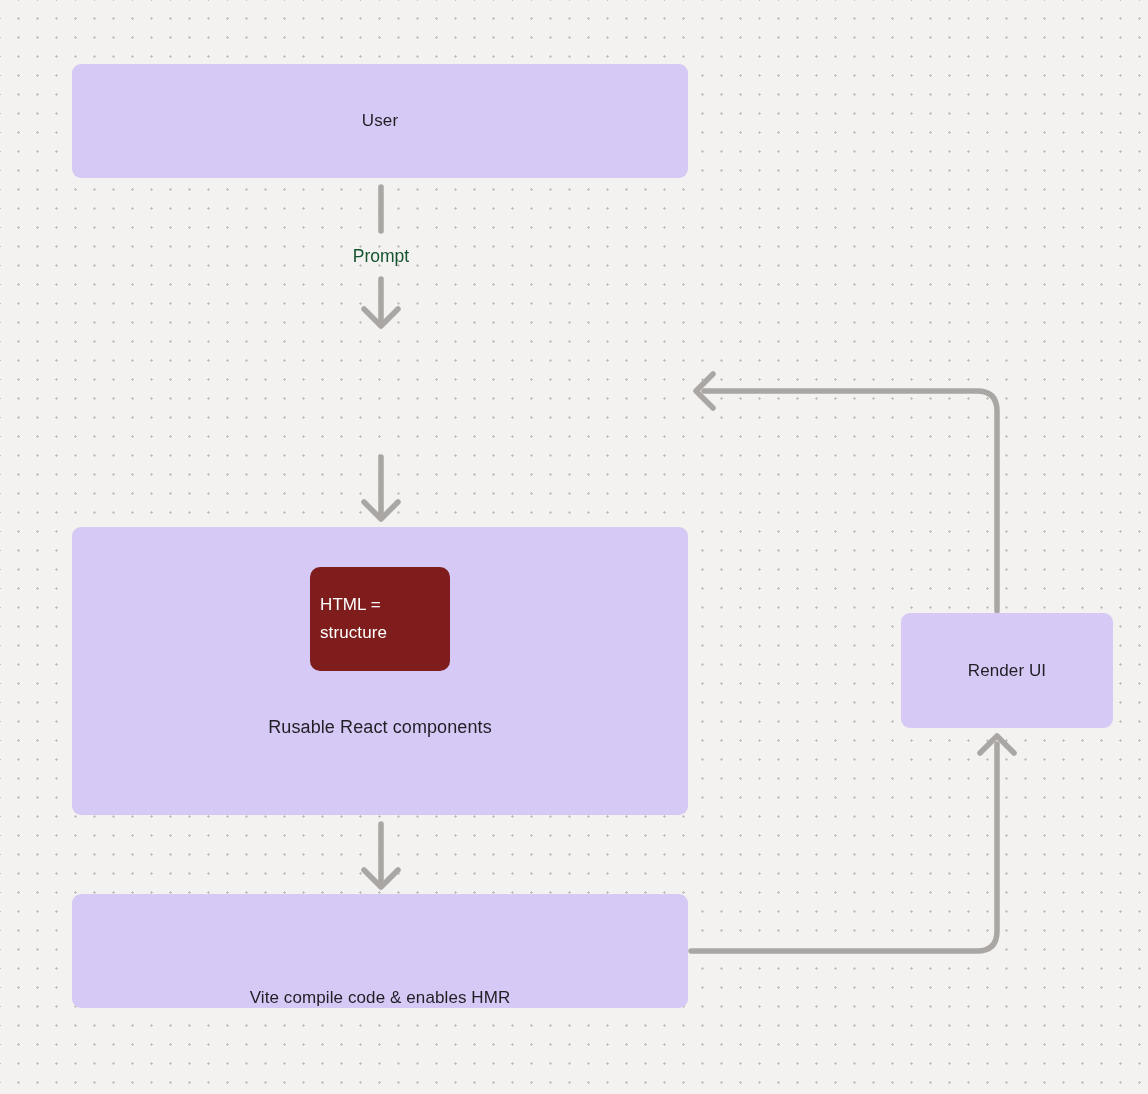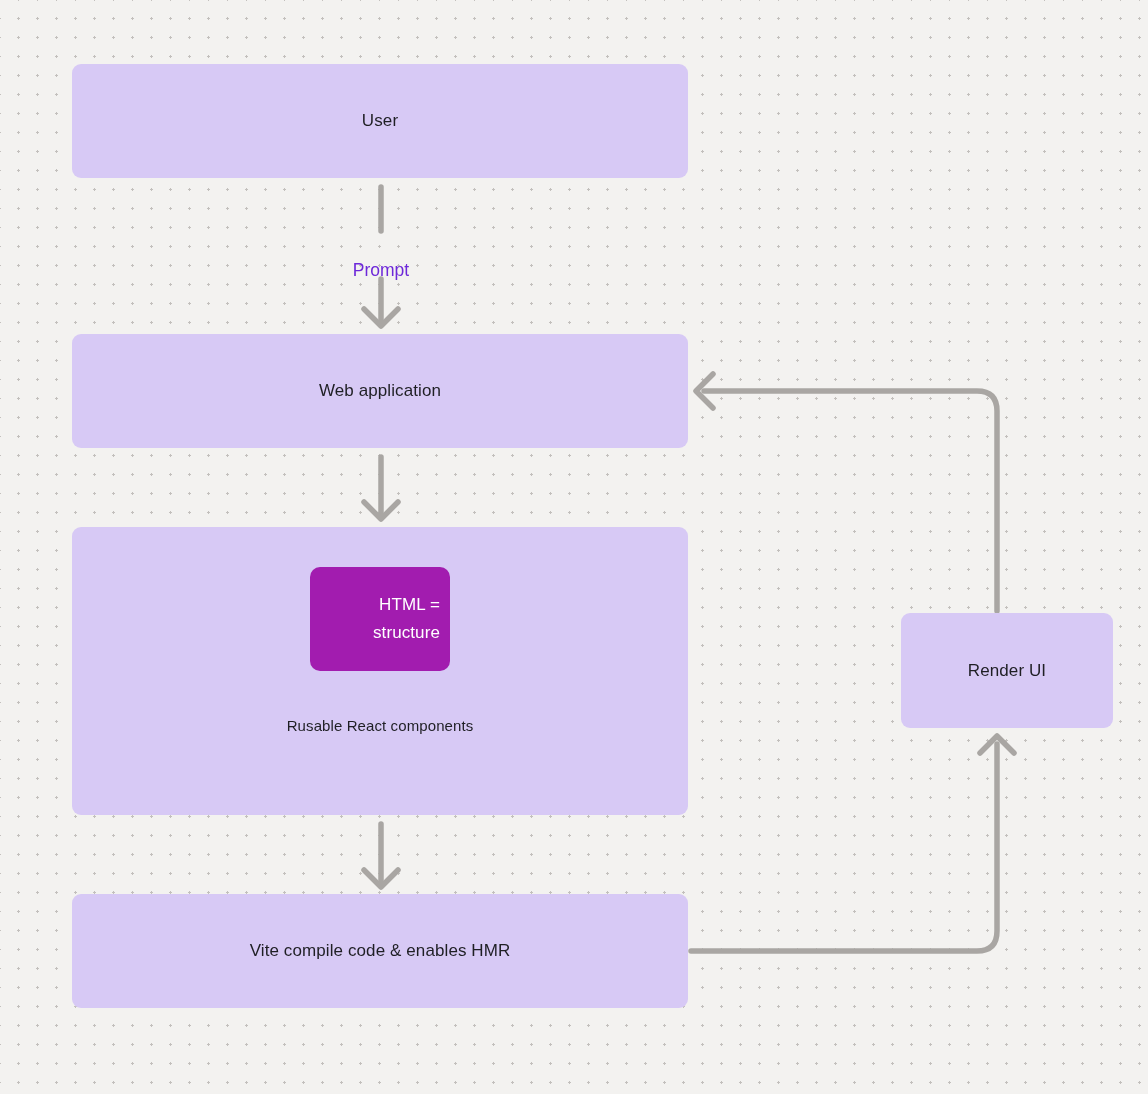--- a/index.html
+++ b/index.html
@@ -29,63 +29,63 @@
     align-items: center;
     justify-content: center;
     color: #1f1f24;
     font-size: 17px;
     letter-spacing: 0.1px;
   }
   .node-user        { left: 72px;  top: 64px;  width: 616px; height: 114px; }
   .node-webapp      { left: 72px;  top: 334px; width: 616px; height: 114px; }
   .node-group       { left: 72px;  top: 527px; width: 616px; height: 288px;
                       display: block; }
-  .node-vite        { left: 72px;  top: 894px; width: 616px; height: 114px; }
+  .node-vite        { left: 72px;  top: 894px; width: 616px; height: 114px; align-items: flex-end; }
   .node-render      { left: 901px; top: 613px; width: 212px; height: 115px; }
 
   .group-row {
     position: absolute;
     left: 0; top: 40px;
     width: 100%;
     display: flex;
     justify-content: center;
     gap: 26px;
   }
   .chip {
     width: 140px;
     height: 104px;
-    background: #a21caf;
+    background: #7f1d1d;
     border-radius: 10px;
     display: flex;
     align-items: center;
     justify-content: center;
-    text-align: right;
+    text-align: left;
     color: #ffffff;
     font-size: 17px;
     line-height: 1.65;
     padding: 0 10px;
     box-sizing: border-box;
   }
   .group-caption {
     position: absolute;
     left: 0;
     top: 190px;
     width: 100%;
     text-align: center;
-    font-size: 15px;
+    font-size: 18px;
     color: #1f1f24;
   }
   .edge-label {
     position: absolute;
     left: 311px;
-    top: 260px;
+    top: 246px;
     width: 140px;
     text-align: center;
     font-size: 17.5px;
-    color: #6d28d9;
+    color: #14532d;
   }
   svg.connectors {
     position: absolute;
     inset: 0;
     pointer-events: none;
   }
   svg.connectors * {
     fill: none;
     stroke: #a9a6a3;
     stroke-width: 5.5;
@@ -117,23 +117,20 @@
     <path d="M 997 611 L 997 411 Q 997 391 977 391 L 704 391"></path>
     <polyline points="713,374 696,391 713,408"></polyline>
   </svg>
 
   <div class="node node-user">
     <span>User</span>
   </div>
 
   <div class="edge-label">Prompt</div>
 
-  <div class="node node-webapp">
-    <span>Web application</span>
-  </div>
 
   <div class="node node-group">
     <div class="group-row">
       <div class="chip">
         <span>HTML = structure</span>
       </div>
     </div>
     <div class="group-caption">Rusable React components</div>
   </div>
 

